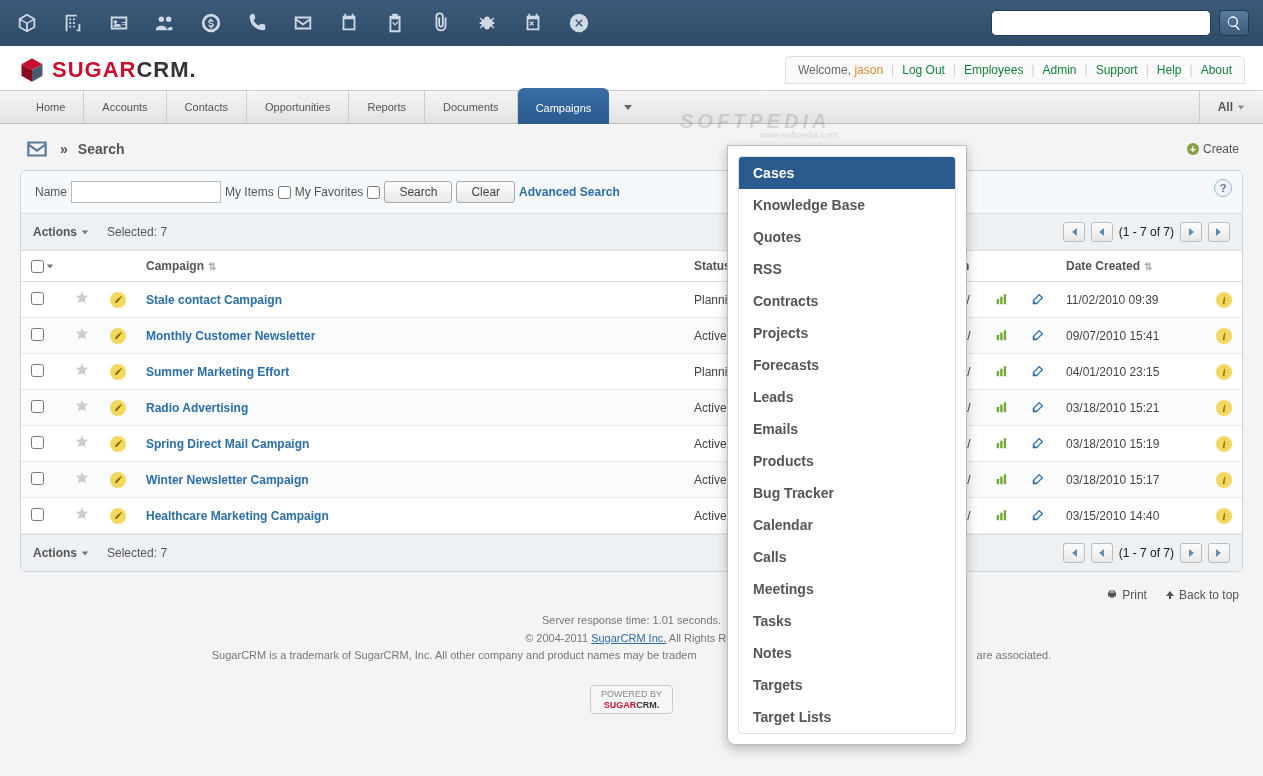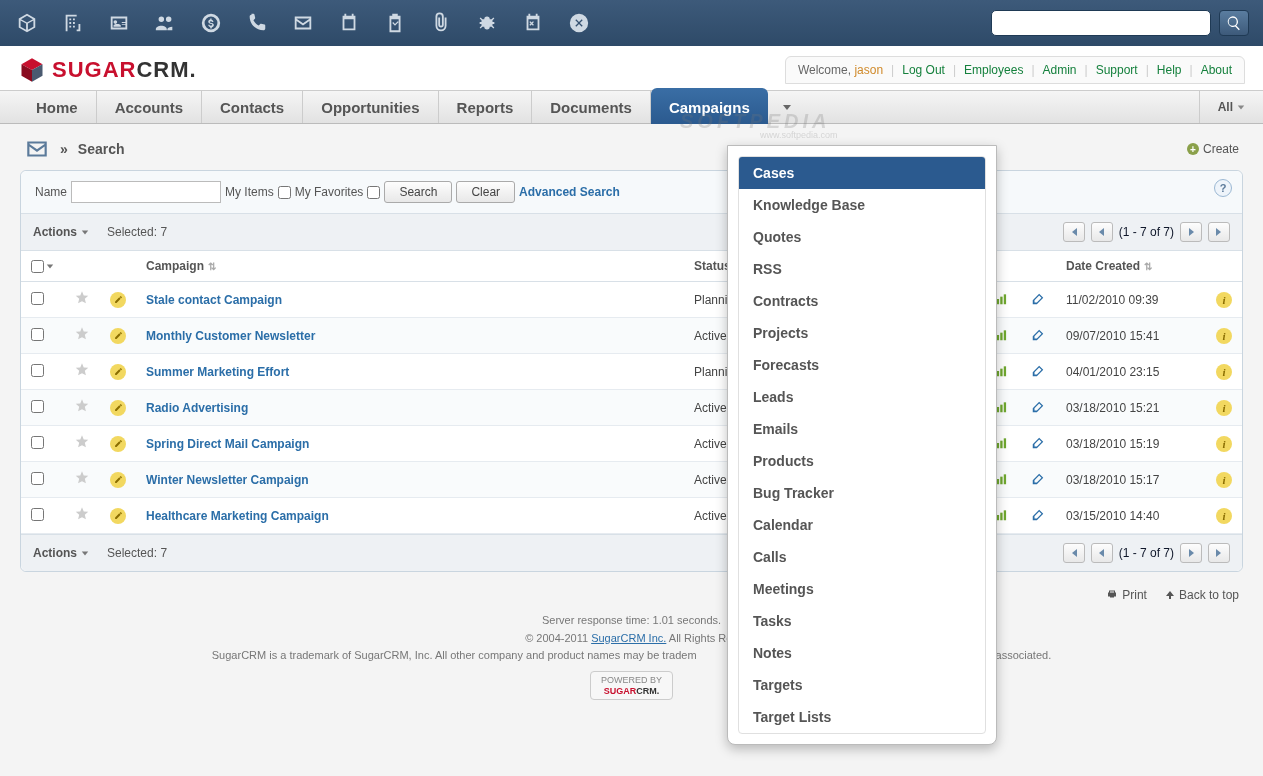--- a/index.html
+++ b/index.html
@@ -23,29 +23,29 @@
 .logo-text { font-size: 22px; font-weight: bold; letter-spacing: 1px; }
 .logo-sugar { color: #c8102e; }
 .logo-crm { color: #333; }
 .user-links { font-size: 12px; color: #666; display: flex; align-items: center; gap: 8px; border: 1px solid #ddd; border-radius: 6px 6px 0 0; padding: 6px 12px; background: #fafafa; }
 .user-links a { color: #15803d; cursor: pointer; }
 .user-links .sep { color: #ccc; }
 .welcome-user { color: #d08a2b; }
 
 
 .mainnav { background: linear-gradient(#f5f5f5, #e2e2e2); border-top: 1px solid #ccc; border-bottom: 1px solid #bbb; display: flex; align-items: stretch; padding-left: 18px; position: relative; height: 34px; }
-.mainnav-tab { padding: 0 18px; display: flex; align-items: center; font-weight: bold; color: #555; border-right: 1px solid #ccc; cursor: pointer; font-size: 15px; }
+.mainnav-tab { padding: 0 18px; display: flex; align-items: center; font-weight: normal; color: #555; border-right: 1px solid #ccc; cursor: pointer; font-size: 11px; }
 .mainnav-tab.active { background: linear-gradient(#3a6ea5, #2b5a8f); color: #fff; border-radius: 6px 6px 0 0; border: none; margin-top: -3px; margin-bottom: -1px; padding-top: 3px; }
 .mainnav-more { padding: 0 14px; display:flex;align-items:center; cursor:pointer; }
 .mainnav-more svg { width: 10px; height: 10px; fill: #666; }
 .mainnav-all { margin-left: auto; padding: 0 18px; display:flex;align-items:center;gap:4px;color:#555;font-weight:bold;cursor:pointer;border-left:1px solid #ccc; }
 .mainnav-all svg { width: 8px; height: 8px; fill: #888; }
 
 
-.dropdown { position: absolute; top: 145px; left: 727px; width: 270px; background: #fff; border: 1px solid #bbb; border-radius: 0 0 8px 8px; box-shadow: 0 4px 12px rgba(0,0,0,.25); padding: 10px; z-index: 100; }
+.dropdown { position: absolute; top: 145px; left: 727px; width: 240px; background: #fff; border: 1px solid #bbb; border-radius: 0 0 8px 8px; box-shadow: 0 4px 12px rgba(0,0,0,.25); padding: 10px; z-index: 100; }
 .dropdown-inner { border: 1px solid #e0e0e0; border-radius: 4px; }
 .dropdown-item { padding: 8px 14px; font-size: 14px; color: #555; cursor: pointer; font-weight: bold; }
 .dropdown-item.highlight { background: #2b5a8f; color: #fff; border-radius: 3px 3px 0 0; }
 
 
 .page-head { display: flex; align-items: center; justify-content: space-between; padding: 12px 24px 8px; }
 .page-head-left { display: flex; align-items: center; gap: 10px; color: #555; font-size: 14px; font-weight: bold; }
 .page-head-left svg { width: 26px; height: 26px; fill: #5b7a9a; }
 .page-head-right a { color: #555; font-size: 12px; display:flex;align-items:center;gap:4px; cursor:pointer; }
 .plus-circle { width:12px;height:12px;border-radius:50%;background:#8aa04a;color:#fff;display:inline-flex;align-items:center;justify-content:center;font-size:10px;font-weight:bold; }
@@ -92,21 +92,21 @@
 .chk-hdr svg {width:8px;height:8px;fill:#777;}
 
 
 .actions-bar.bottom { border-top: 1px solid #d8e0e7; border-bottom: none; border-radius: 0 0 6px 6px; }
 
 
 .footer-links { display:flex;justify-content:flex-end;gap:18px;padding:4px 24px 10px;color:#555; }
 .footer-links a { color:#555;display:flex;align-items:center;gap:4px;cursor:pointer; }
 .footer-text { text-align:center;color:#777;font-size:11px;line-height:1.6;padding-bottom:12px; }
 .footer-text a { color:#2b6ea8;text-decoration:underline; }
-.poweredby { display:flex;justify-content:center;margin-top:6px; }
+.poweredby { display:flex;justify-content:center;margin-top:20px; }
 .poweredby-badge { border:1px solid #ccc;border-radius:4px;padding:3px 10px;background:#f7f7f7;font-size:9px;text-align:center;line-height:1.2; }
 .poweredby-badge .s { color:#c8102e;font-weight:bold; }
 .poweredby-badge .c { color:#333;font-weight:bold; }
 
 .watermark { position:absolute; top:110px; left:680px; font-size:20px; color:rgba(120,120,120,0.25); letter-spacing:4px; font-weight:bold; pointer-events:none;font-style:italic; }
 .watermark-sub { position:absolute; top:130px; left:760px; font-size:9px; color:rgba(120,120,120,0.25); pointer-events:none; }
 </style>
 </head>
 <body>
 

